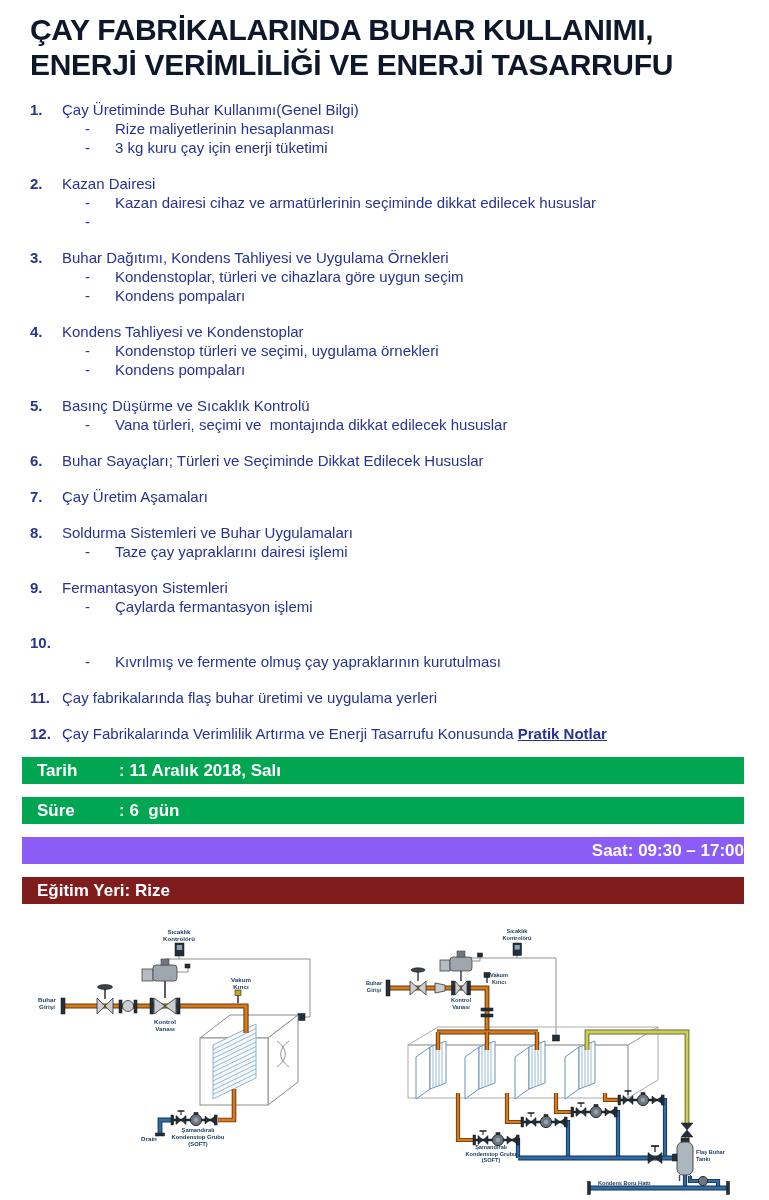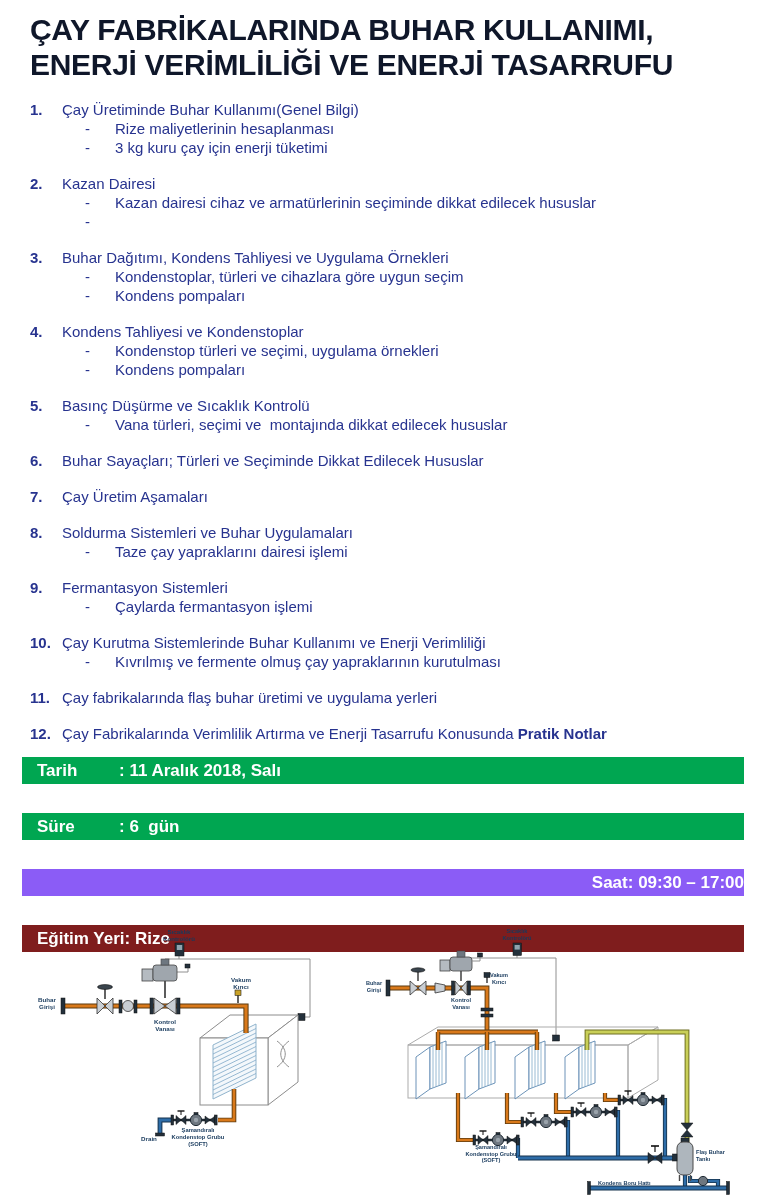--- a/index.html
+++ b/index.html
@@ -9,28 +9,28 @@
   
   .title{position:absolute;left:30px;top:12px;width:720px;
          font-size:30px;font-weight:bold;line-height:35px;letter-spacing:-0.3px;}
 
   
   .agenda{position:absolute;left:30px;top:100px;width:715px;font-size:15px;line-height:19px;}
   .agenda-item{margin-bottom:17px;}
   .agenda-head{display:flex;}
   .agenda-num{display:inline-block;width:32px;font-weight:bold;flex:0 0 32px;}
   .agenda-heading{white-space:pre-wrap;}
-  .emph{font-weight:bold;}
+  .emph{font-weight:bold;text-decoration:underline;}
   .agenda-sub{display:flex;padding-left:55px;}
   .dash{display:inline-block;width:30px;flex:0 0 30px;}
   .sub-text{white-space:pre-wrap;}
 
   
   .bars{position:absolute;left:22px;top:757px;width:722px;}
-  .bar{height:27px;line-height:27px;margin-bottom:29px;padding-left:15px;
+  .bar{height:27px;line-height:27px;margin-bottom:13px;padding-left:15px;
        color:#ffffff;font-size:17px;font-weight:bold;}
   .bar-label{display:inline-block;min-width:82px;}
   .bar-value{white-space:pre;}
 
   
   .diag{position:absolute;}
   .diag-left{left:30px;top:925px;}
   .diag-right{left:360px;top:925px;}
 
   
@@ -176,21 +176,20 @@
 
     <div class="agenda-sub">
       <span class="dash">-</span>
       <span class="sub-text">Çaylarda fermantasyon işlemi</span>
     </div>
   </div>
 
     <div class="agenda-item">
       <div class="agenda-head">
         <span class="agenda-num">10.</span>
-        <span class="agenda-heading">Çay Kurutma Sistemlerinde Buhar Kullanımı ve Enerji Verimliliği</span>
       </div>
 
     <div class="agenda-sub">
       <span class="dash">-</span>
       <span class="sub-text">Kıvrılmış ve fermente olmuş çay yapraklarının kurutulması</span>
     </div>
   </div>
 
     <div class="agenda-item">
       <div class="agenda-head">

